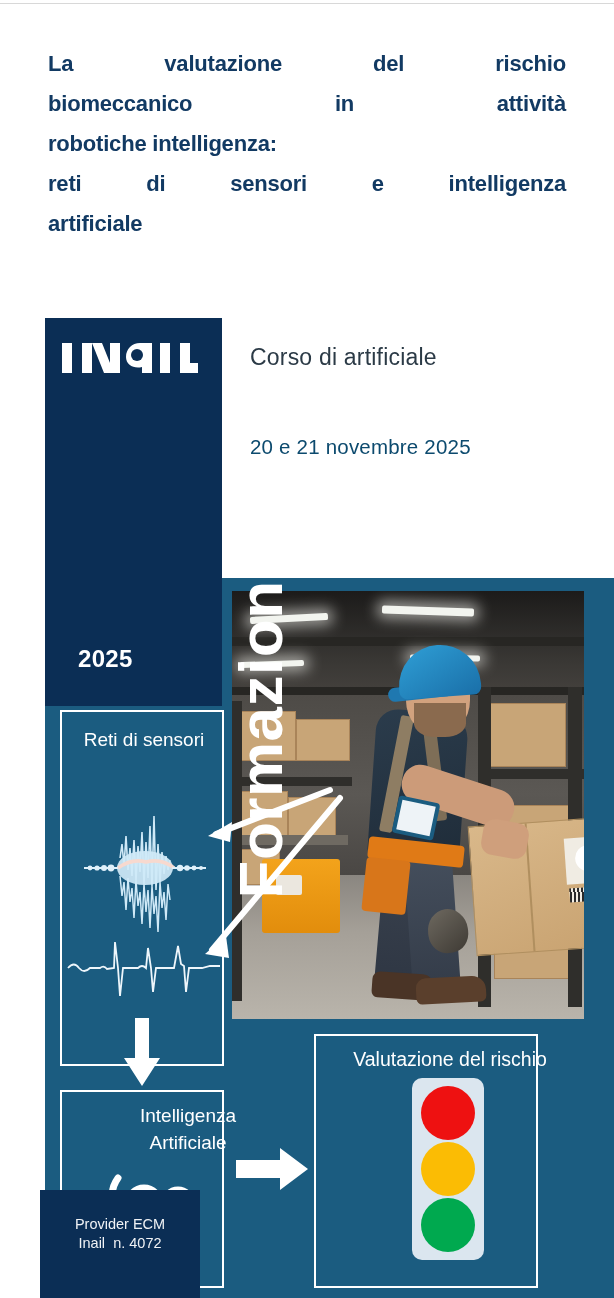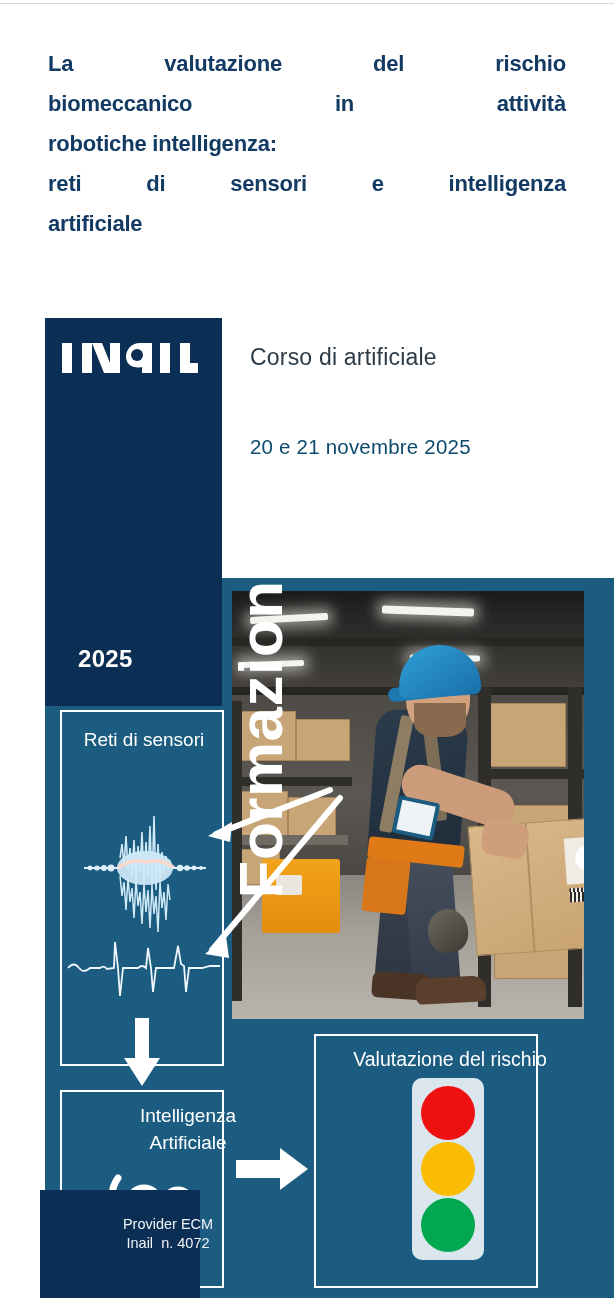--- a/index.html
+++ b/index.html
@@ -211,21 +211,20 @@
 
   
   .provider{
     position:absolute;left:40px;top:1190px;width:160px;height:108px;
     background:#0b2e55;
   }
   .provider .txt{
     position:absolute;left:0;top:25px;width:160px;text-align:center;
     color:#f0f2f5;font-size:14.5px;line-height:19px;font-weight:400;
     white-space:pre;
-    padding-left:48px;
   }
 </style>
 </head>
 <body>
 
 <div class="topline"></div>
 
 <div class="title">
   <div class="just">La valutazione del rischio</div>
   <div class="just">biomeccanico in attività</div>

